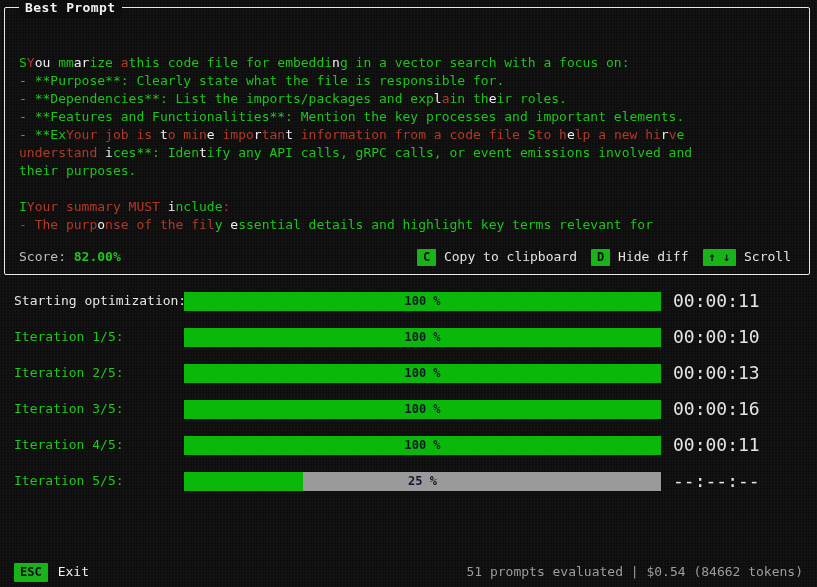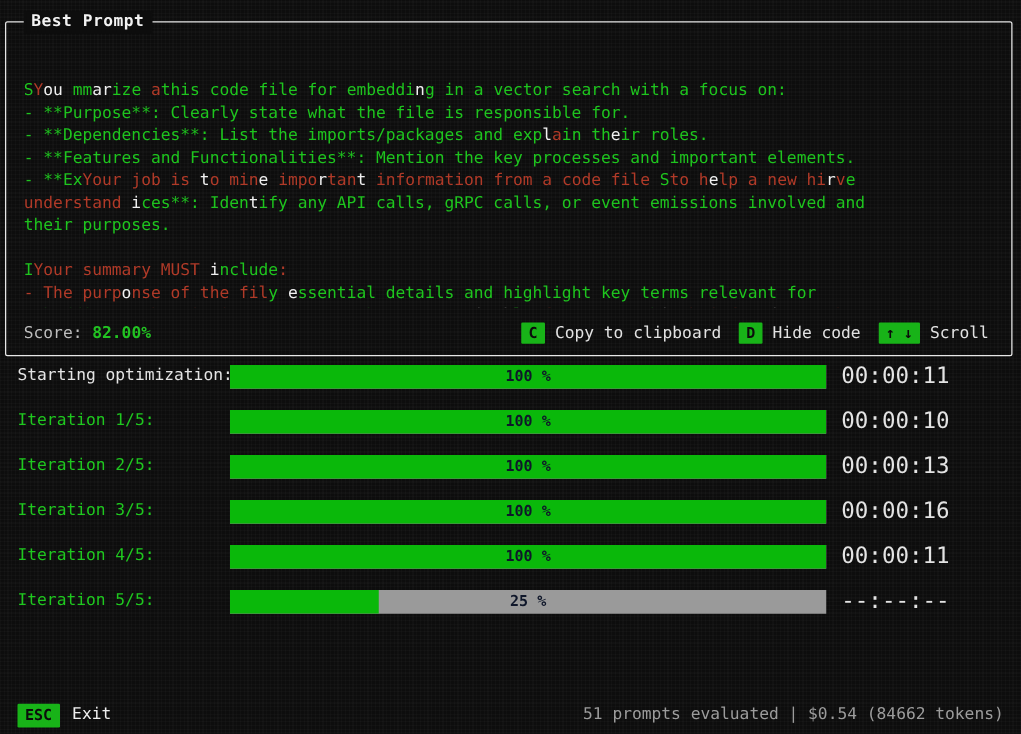--- a/index.html
+++ b/index.html
@@ -25,21 +25,21 @@
     background:
       repeating-linear-gradient(0deg, rgba(255,255,255,0.018) 0px, rgba(255,255,255,0.018) 1px, transparent 1px, transparent 3px),
       repeating-linear-gradient(90deg, rgba(255,255,255,0.018) 0px, rgba(255,255,255,0.018) 1px, transparent 1px, transparent 3px),
       #0d0d0d;
   }
 
   
   .panel {
     position: absolute;
     left: 4px;
-    top: 17px;
+    top: 7px;
     width: 806px;
     height: 268px;
     box-sizing: border-box;
     border: 1px solid #e8e8e8;
     border-radius: 2px;
   }
   .panel-title {
     position: absolute;
     left: 14px;
     top: -9px;
@@ -208,21 +208,21 @@
         <div class="diff-line"><span class="add">I</span><span class="del">Your summary MUST </span><span class="neu">i</span><span class="add">nclude</span><span class="del">:</span></div>
         <div class="diff-line"><span class="del">- The purp</span><span class="neu">o</span><span class="del">nse of the fil</span><span class="add">y</span><span class="neu"> e</span><span class="add">ssential details and highlight key terms relevant for</span></div>
         <div class="diff-line"><span class="add">embedding. </span><span class="add">E</span><span class="del">What is it respo</span><span class="neu">ns</span><span class="add">ure the summar</span><span class="neu">y is </span><span class="neu">b</span><span class="add">le </span><span class="del">for? Keep </span><span class="add">th</span><span class="neu">i</span><span class="add">s </span><span class="del">brief </span><span class="neu">and </span><span class="del">tc</span><span class="add">o</span><span class="del"> the</span></div>
       </div>
 
     <div class="panel-footer">
       <span class="score-label">Score: </span>
       <span class="score-value">82.00%</span>
       <span class="hints" id="hints">
           <span><span class="keycap">C</span><span class="hint-text"> Copy to clipboard</span></span>
-          <span><span class="keycap">D</span><span class="hint-text"> Hide code</span></span>
+          <span><span class="keycap">D</span><span class="hint-text"> Hide diff</span></span>
           <span><span class="keycap">↑ ↓</span><span class="hint-text"> Scroll</span></span>
         </span>
     </div>
   </div>
 
   <div id="progress">
       <div class="prow">
         <div class="label white">Starting optimization:</div>
         <div class="bar">
           <div class="bar-fill" style="width: 100%;"></div>

